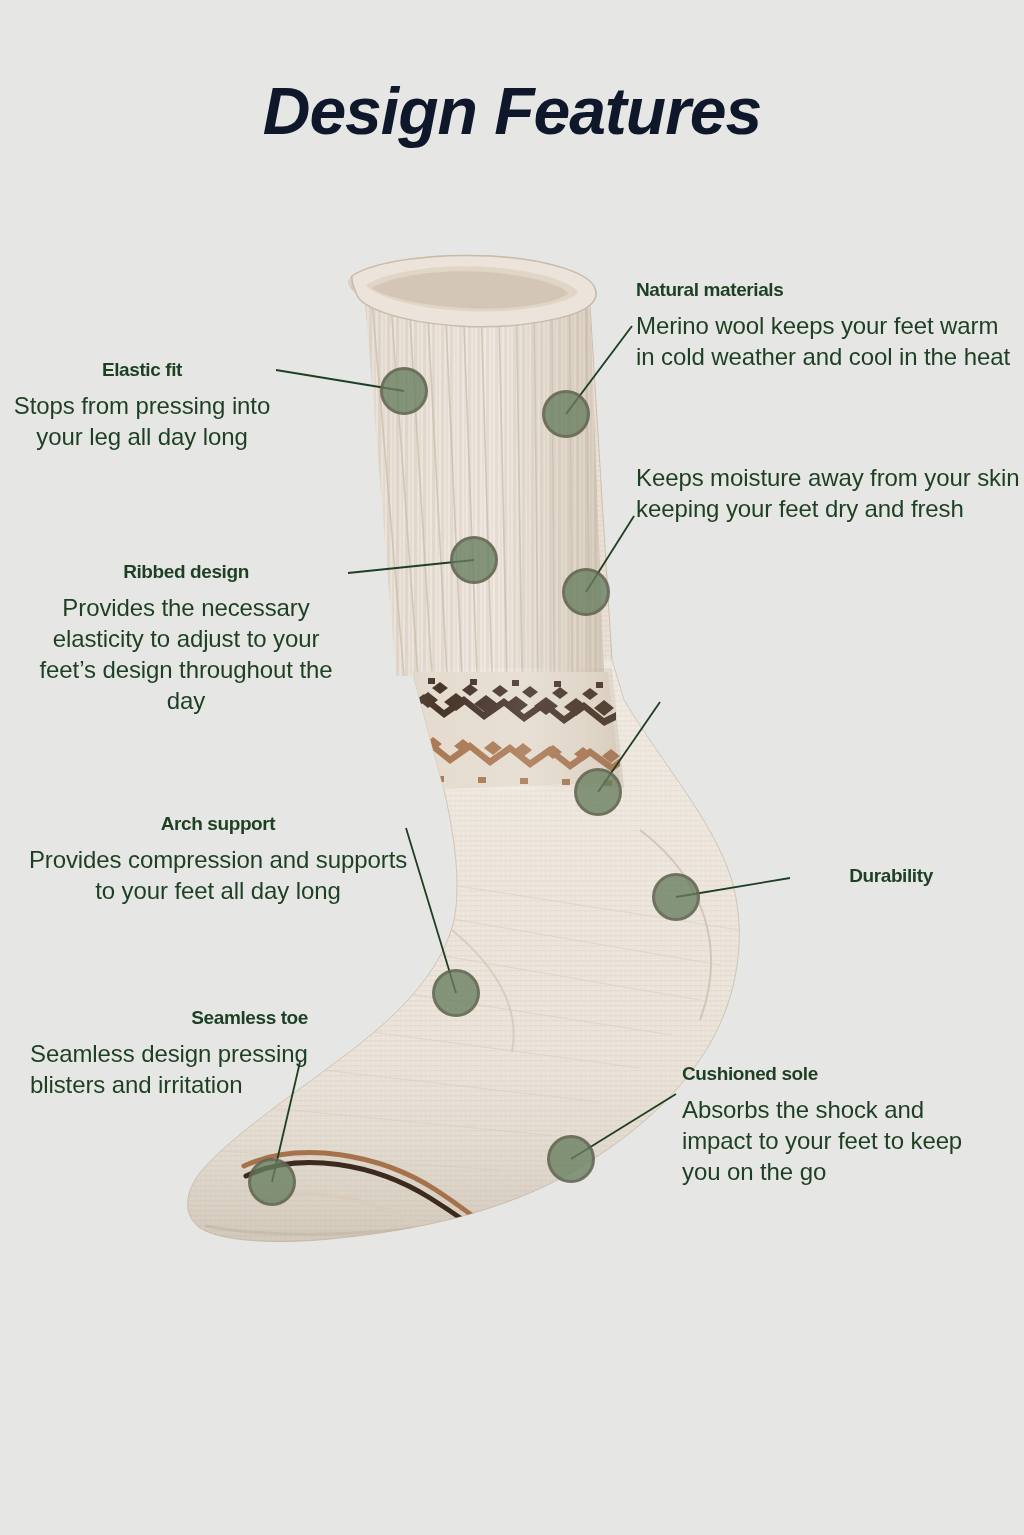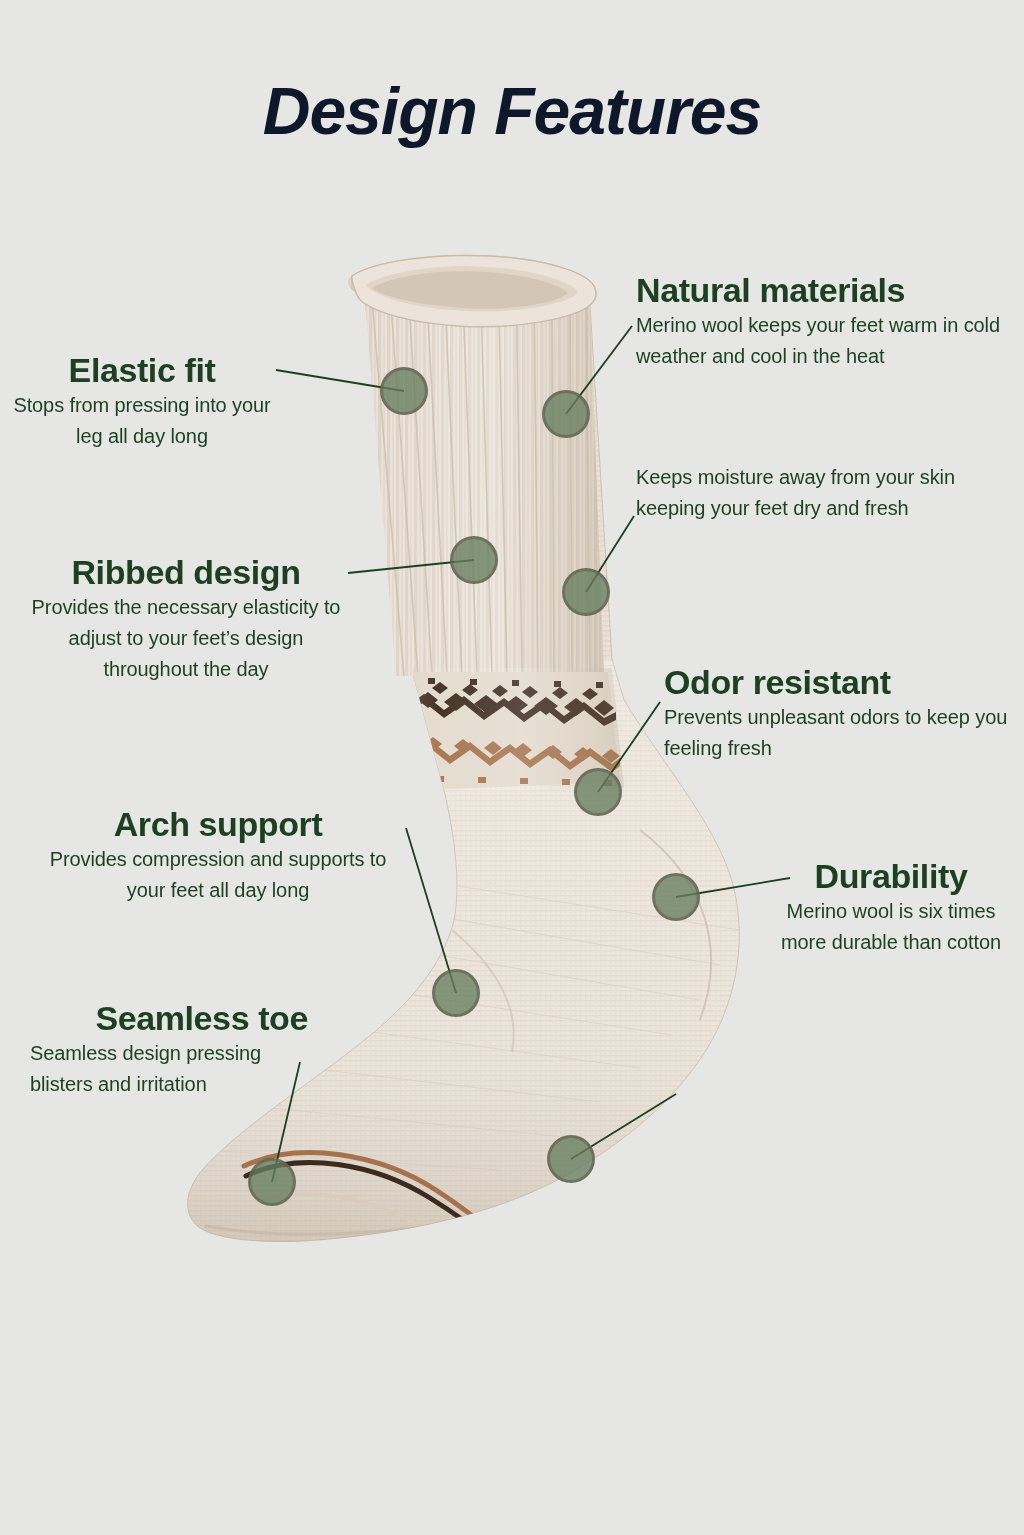--- a/index.html
+++ b/index.html
@@ -18,25 +18,25 @@
     text-align:center;
     font-size:66px;line-height:74px;
     font-weight:bold;font-style:italic;
     letter-spacing:-1px;
     color:#0f172a;
   }
 
   
   .feature{position:absolute;color:#1d3f22;}
   .feature .f-title{
-    font-size:34px;line-height:36px;font-weight:bold;
+    font-size:19px;line-height:36px;font-weight:bold;
     letter-spacing:-0.4px;margin:0 0 2px 0;white-space:nowrap;
   }
   .feature .f-body{
-    font-size:20px;line-height:31px;font-weight:normal;
+    font-size:24px;line-height:31px;font-weight:normal;
     letter-spacing:-0.1px;
   }
   .align-right{text-align:center;}
   .align-left{text-align:left;}
 
   
   #f-elastic   {left:4px;  top:352px; width:276px;}
   #f-ribbed    {left:24px; top:554px; width:324px;}
   #f-arch      {left:28px; top:806px; width:380px;}
   #f-seamless  {left:30px; top:1000px;width:278px;}
@@ -323,24 +323,23 @@
 
   <div class="feature align-left" id="f-natural">
     <div class="f-title">Natural materials</div>
     <div class="f-body">Merino wool keeps your feet warm in cold weather and cool in the heat</div>
   </div>
 
   <div class="feature align-left" id="f-moisture">
     <div class="f-body">Keeps moisture away from your skin keeping your feet dry and fresh</div>
   </div>
 
-  <div class="feature align-left" id="f-odor">
-    <div class="f-title">Odor resistant</div>
-    <div class="f-body">Prevents unpleasant odors to keep you feeling fresh</div>
-  </div>
 
   <div class="feature align-right" id="f-durable">
     <div class="f-title">Durability</div>
-    <div class="f-body">Merino wool is six times more durable than cotton</div>
-  </div>
-
+  </div>
+
+  <div class="feature align-left" id="f-cushion">
+    <div class="f-title">Cushioned sole</div>
+    <div class="f-body">Absorbs the shock and impact to your feet to keep you on the go</div>
+  </div>
 
 </div>
 
 </body></html>

